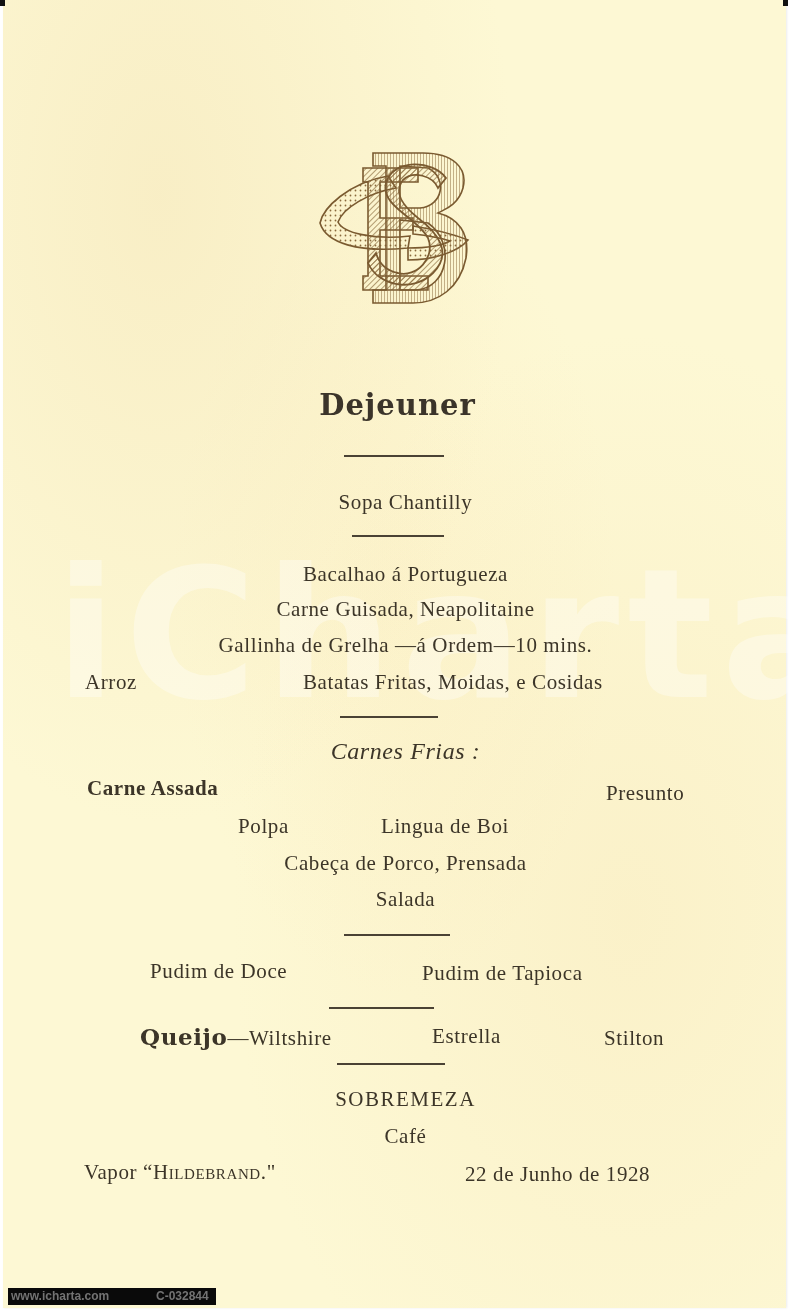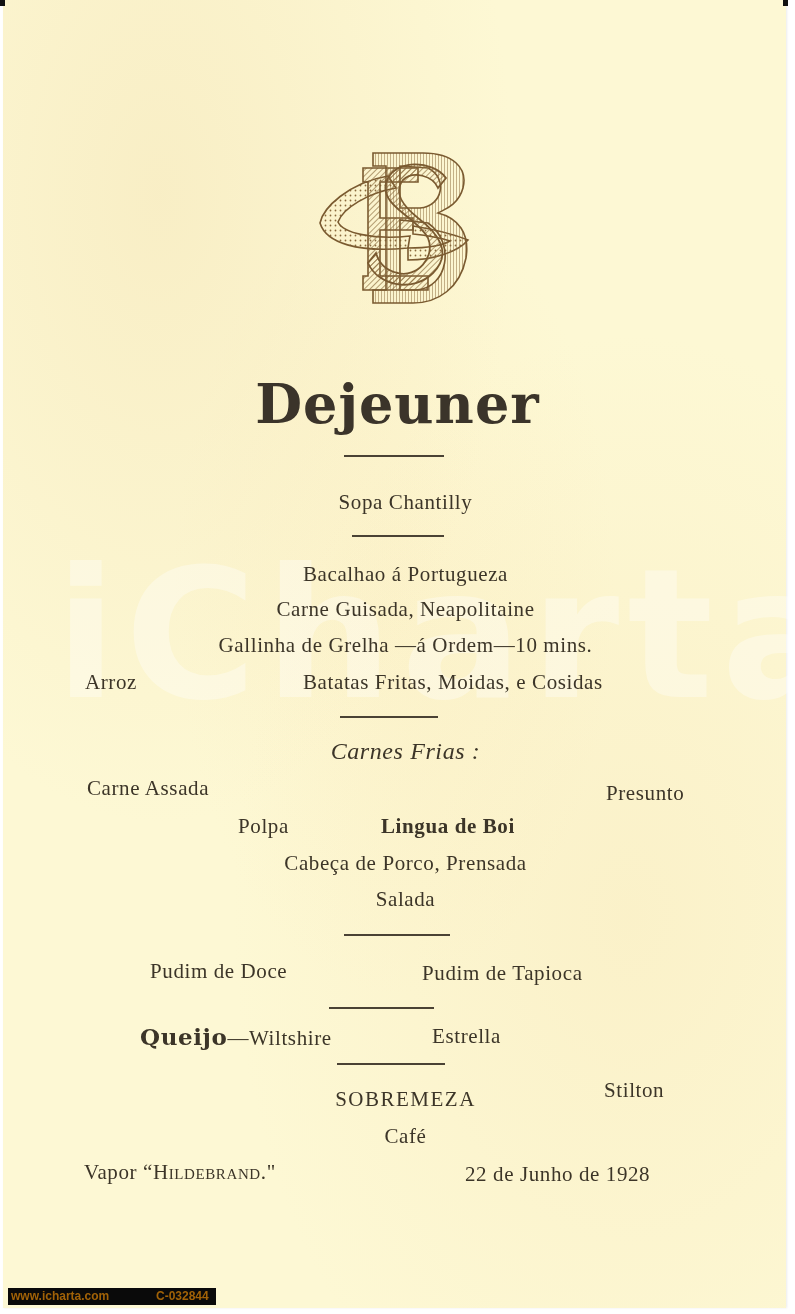--- a/index.html
+++ b/index.html
@@ -18,30 +18,30 @@
     position: absolute; left: 55px; top: 540px; width: 700px; height: 190px;
     font-family: "DejaVu Sans", sans-serif; font-size: 180px; font-weight: bold;
     color: rgba(255,255,255,0.35); letter-spacing: 8px; line-height: 190px;
     white-space: nowrap; pointer-events: none;
   }
   .serif { font-family: "Liberation Serif", "DejaVu Serif", serif; color: #3c3528; padding-left: 8px; }
   .line { position: absolute; white-space: nowrap; font-size: 21px; letter-spacing: 0.6px; }
   .center { left: 0; width: 795px; text-align: center; }
   .rule { position: absolute; height: 2px; background: #4a4234; }
   .title {
-    position: absolute; left: 0; width: 795px; top: 372px; text-align: center;
-    font-family: "DejaVu Serif", serif; font-weight: bold; font-size: 54px;
+    position: absolute; left: 0; width: 795px; top: 388px; text-align: center;
+    font-family: "DejaVu Serif", serif; font-weight: bold; font-size: 29px;
     color: #3b342a; letter-spacing: 1px;
   }
   .monogram { position: absolute; left: 318px; top: 148px; width: 162px; height: 160px; }
   .italic { font-style: italic; }
   .sc { font-variant: small-caps; }
   .footer-bar {
     position: absolute; left: 8px; top: 1288px; width: 208px; height: 17px;
-    background: #0a0a0a; color: #a16207;
+    background: #0a0a0a; color: #737373;
     font-family: "Liberation Sans", sans-serif; font-weight: bold; font-size: 12px;
     line-height: 17px;
   }
   .footer-bar span { position: absolute; top: 0; }
 </style>
 </head>
 <body>
 
 <div class="card">
   <div class="corner-mark" style="left:-3px;top:0;"></div>
@@ -80,37 +80,37 @@
 <div class="rule" style="left:352px;top:535px;width:92px;height:1.5px;"></div>
 
 <div class="line center serif" style="top:562px;">Bacalhao á Portugueza</div>
 <div class="line center serif" style="top:597px;">Carne Guisada, Neapolitaine</div>
 <div class="line center serif" style="top:633px;">Gallinha de Grelha —á Ordem—10 mins.</div>
 <div class="line serif" style="left:77px;top:670px;">Arroz</div>
 <div class="line serif" style="left:295px;top:670px;">Batatas Fritas, Moidas, e Cosidas</div>
 <div class="rule" style="left:340px;top:716px;width:98px;height:1.5px;"></div>
 
 <div class="line center serif italic" style="top:738px;font-size:24px;">Carnes Frias :</div>
-<div class="line serif" style="left:79px;top:776px;">Carne Assada</div>
+<div class="line serif" style="left:79px;top:776px;font-weight:bold;">Carne Assada</div>
 <div class="line serif" style="left:598px;top:781px;">Presunto</div>
 <div class="line serif" style="left:230px;top:814px;">Polpa</div>
-<div class="line serif" style="left:373px;top:814px;font-weight:bold;">Lingua de Boi</div>
+<div class="line serif" style="left:373px;top:814px;">Lingua de Boi</div>
 <div class="line center serif" style="top:851px;">Cabeça de Porco, Prensada</div>
 <div class="line center serif" style="top:887px;">Salada</div>
 <div class="rule" style="left:344px;top:934px;width:106px;height:1.5px;"></div>
 
 <div class="line serif" style="left:142px;top:959px;">Pudim de Doce</div>
 <div class="line serif" style="left:414px;top:961px;">Pudim de Tapioca</div>
 <div class="rule" style="left:329px;top:1007px;width:105px;height:1.5px;"></div>
 
 <div class="line serif" style="left:132px;top:1023px;">
   <span style="font-family:'DejaVu Serif',serif;font-weight:bold;font-size:23px;">Queijo</span><span>—Wiltshire</span>
 </div>
 <div class="line serif" style="left:424px;top:1024px;">Estrella</div>
-<div class="line serif" style="left:596px;top:1078px;">Stilton</div>
+<div class="line serif" style="left:596px;top:1026px;">Stilton</div>
 <div class="rule" style="left:337px;top:1063px;width:108px;height:1.5px;"></div>
 
 <div class="line center serif" style="top:1087px;letter-spacing:1.5px;">SOBREMEZA</div>
 <div class="line center serif" style="top:1124px;">Café</div>
 
 <div class="line serif" style="left:76px;top:1160px;">
   <span>Vapor “</span><span class="sc">Hildebrand.</span><span>"</span>
 </div>
 <div class="line serif" style="left:457px;top:1162px;font-family:Liberation Serif, serif;">22 de Junho de 1928</div>
 

